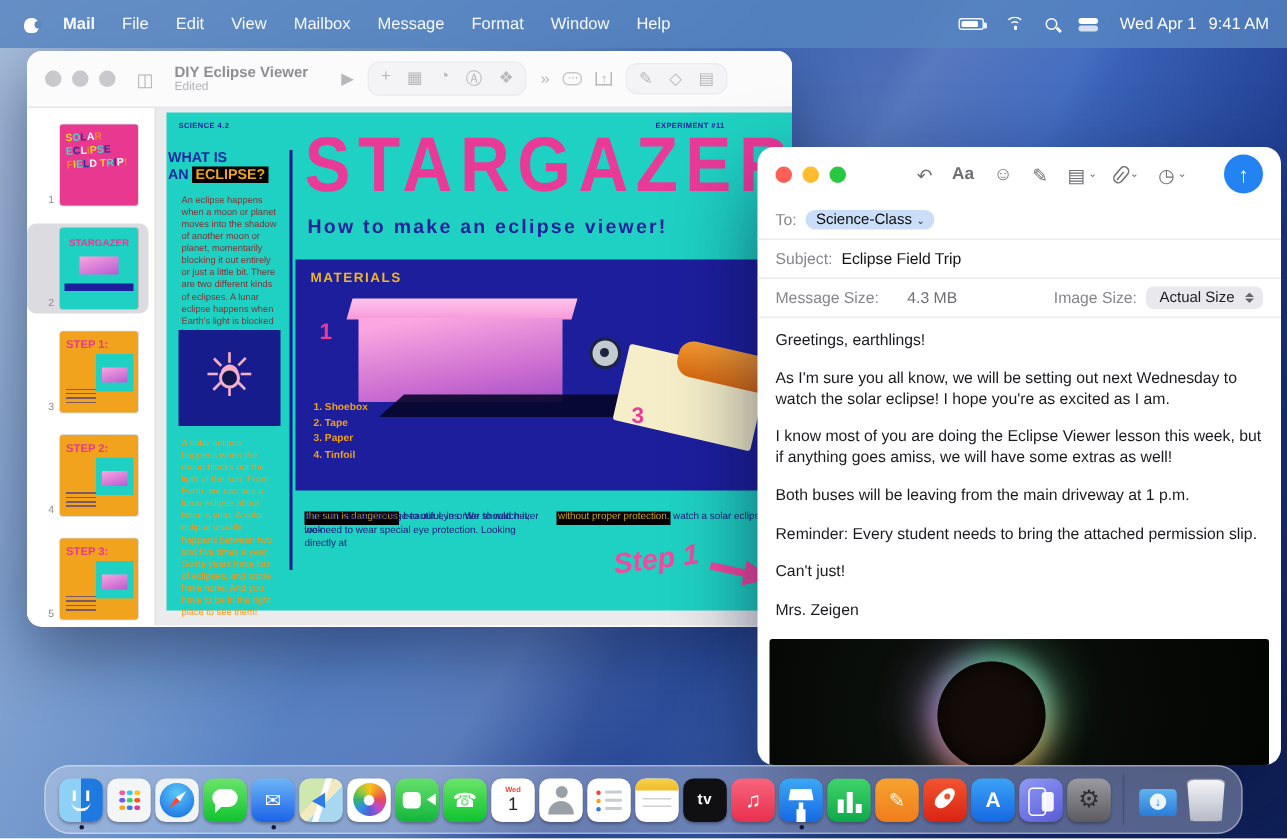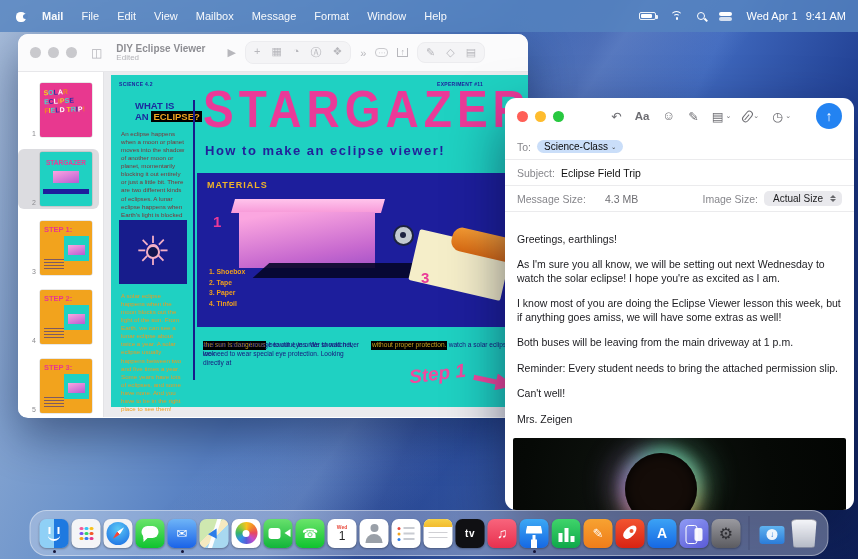--- a/index.html
+++ b/index.html
@@ -66,21 +66,21 @@
   .st-label { color:#e8388f; font-weight:800; font-size:7.5px; margin:4px 0 0 4px; }
   .st-art { position:absolute; right:3px; top:15px; width:25px; height:25px; background:#1fd1c2; }
   .st-art::after { content:""; position:absolute; left:4px; top:9px; width:17px; height:10px; background:linear-gradient(160deg,#fba6e0,#b85ad2); }
   .st-text { position:absolute; left:4px; bottom:5px; width:20px; height:11px; opacity:.55;
     background:repeating-linear-gradient(#1d1e9c 0 1px, transparent 1px 3px); }
   .canvas { flex:1; background:#ebebee; position:relative; overflow:hidden; }
   .slide { position:absolute; left:7px; top:3px; width:460px; height:332px; background:#1fd1c2; }
   .slide * { position:absolute; }
   .course, .experiment { font-size:5px; font-weight:bold; color:#1d1e9c; letter-spacing:.3px; }
   .course { left:8px; top:6px; } .experiment { left:326px; top:6px; }
-  .heading { left:24px; top:25px; font-size:9.5px; font-weight:800; color:#1b2a9e; line-height:1.2; position:absolute; }
+  .heading { left:1px; top:25px; font-size:9.5px; font-weight:800; color:#1b2a9e; line-height:1.2; position:absolute; }
   .heading span { position:static; }
   .hl-orange { background:#000; color:#f0a420; padding:0 2px; }
   .para1 { left:10px; top:55px; width:64px; font-size:6.2px; color:#7e3336; line-height:1.3; }
   .sunbox { left:8px; top:145px; width:68px; height:64px; background:#171c8c; }
   .sun { left:50%; top:50%; transform:translate(-50%,-52%); font-size:40px; color:#f4afc6; line-height:1; }
   .sun-core { left:50%; top:50%; transform:translate(-50%,-50%); width:14px; height:14px; border-radius:50%;
     background:#10154f; border:2px solid #f4afc6; }
   .para2 { left:10px; top:217px; width:64px; font-size:6.2px; color:#ef9c1c; line-height:1.3; }
   .vline { left:82px; top:25px; width:1.5px; height:280px; background:#171c8c; }
   .big-title { left:92px; top:4px; font-size:46px; font-weight:800; color:#ea3a98; letter-spacing:5px;
@@ -130,21 +130,21 @@
   .token .chev { font-size:6.5px; color:#333; }
   .size-val { color:#6e6e73; margin-left:19px; }
   .img-size { margin-left:auto; display:flex; align-items:center; }
   .select { background:#e9e9ed; border-radius:5px; padding:2px 6px 2px 9px; display:flex; align-items:center;
     font-size:10px; color:#1d1d1f; margin-left:6px;justify-content:flex-end; }
   .ud { display:inline-flex; flex-direction:column; gap:1.5px; margin-left:7px; }
   .ud i { width:0; height:0; border-left:3px solid transparent; border-right:3px solid transparent; }
   .ud .up { border-bottom:3.6px solid #66676b; }
   .ud .dn { border-top:3.6px solid #66676b; }
   .mbody { padding:9px 12px 0; font-size:10.5px; line-height:1.28; color:#1b1b1f; }
-  .mbody p { margin:12px 0 12px; }
+  .mbody p { margin:0 0 12px; }
   .mbody p.tight { margin:0; }
   .photo { margin:2px 8px 8px; height:100px; border-radius:2px; position:relative; overflow:hidden;
     background:radial-gradient(circle at 40% 50%, #101510 0%, #060906 60%, #030503 100%); }
   .ring { position:absolute; left:108px; top:11px; width:80px; height:80px; border-radius:50%;
     background:conic-gradient(from 210deg,#f06a9a,#ad7df0,#49d6a8,#8fe8c6,#f7b24a,#f06a9a); filter:blur(7px); opacity:.75; }
   .disk { position:absolute; left:112px; top:15px; width:72px; height:72px; border-radius:50%; background:#140c08;
     box-shadow:0 0 26px 8px rgba(90,160,120,.22), 14px -10px 30px rgba(110,220,170,.3),
       -16px -6px 28px rgba(190,130,240,.28), 0 14px 30px rgba(240,140,50,.3), inset 0 0 12px #000; }
   
   .dock { position:absolute; left:50%; bottom:3px; transform:translateX(-50%); height:46px; display:flex;
@@ -453,21 +453,21 @@
             </span>
         </span>
       </div>
     </div>
     <div class="mbody" id="mail-body">
         <p>Greetings, earthlings!</p>
         <p>As I'm sure you all know, we will be setting out next Wednesday to watch the solar eclipse! I hope you're as excited as I am.</p>
         <p>I know most of you are doing the Eclipse Viewer lesson this week, but if anything goes amiss, we will have some extras as well!</p>
         <p>Both buses will be leaving from the main driveway at 1 p.m.</p>
         <p>Reminder: Every student needs to bring the attached permission slip.</p>
-        <p>Can't well!</p>
+        <p>Can't just!</p>
         <p>Mrs. Zeigen</p>
       </div>
     <div class="photo">
       <div class="ring"></div>
       <div class="disk"></div>
 
     </div>
   </div>
 
   <div class="dock" id="dock">

